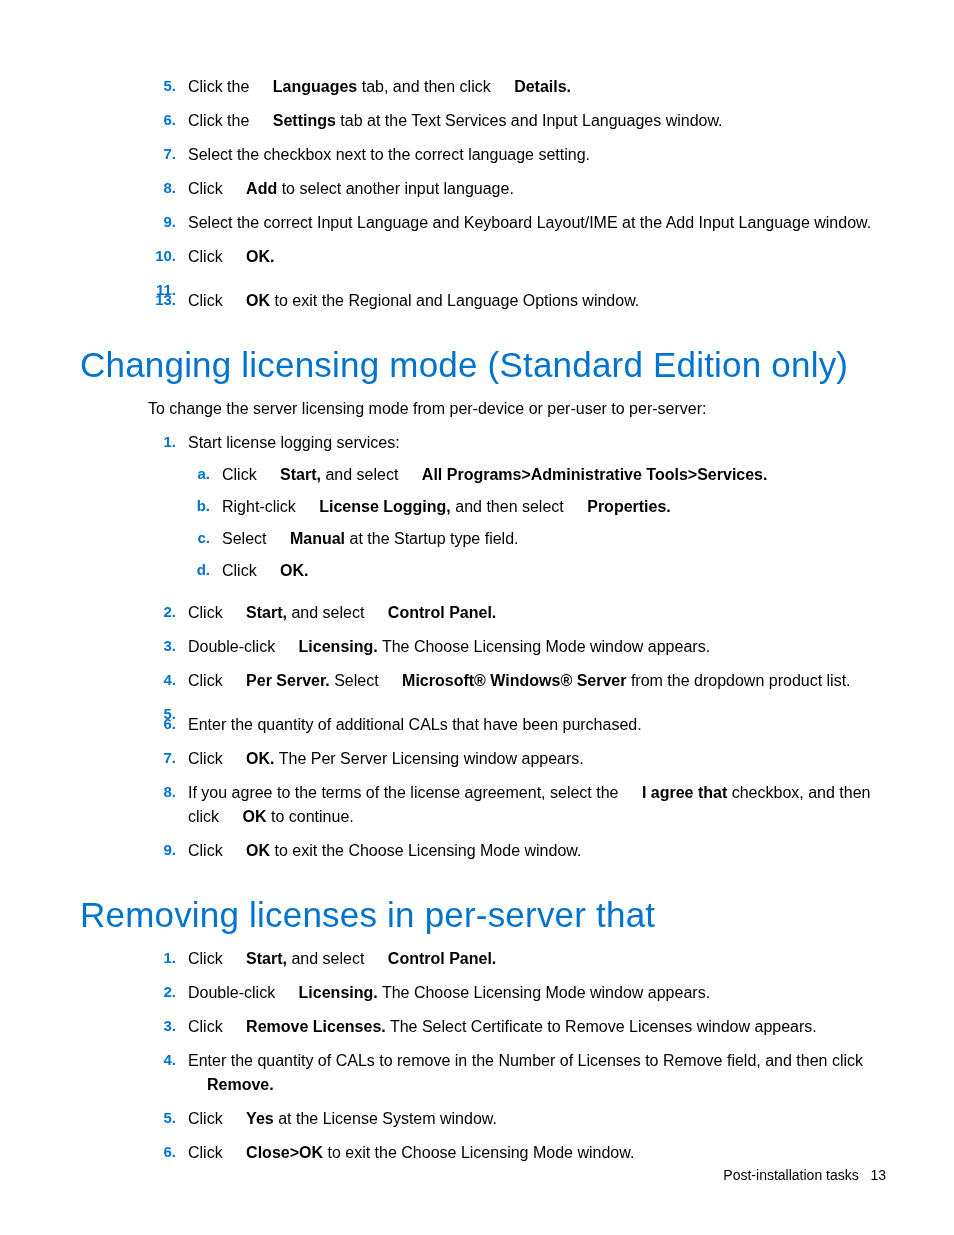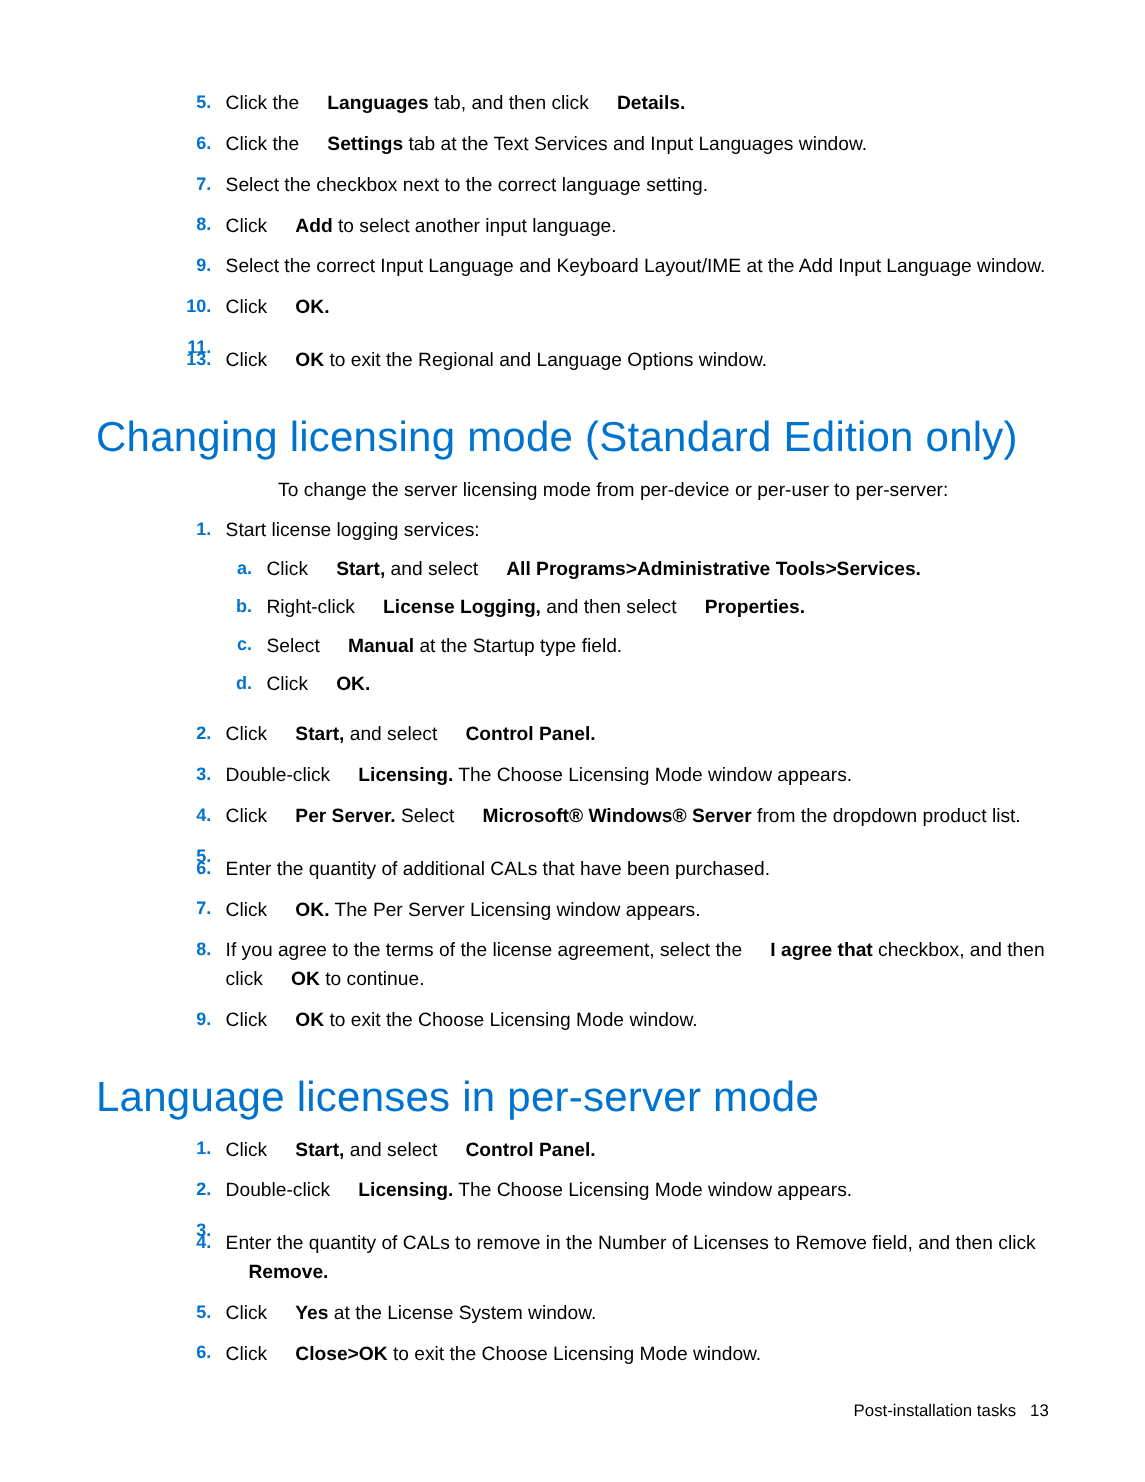--- a/index.html
+++ b/index.html
@@ -23,21 +23,20 @@
   h1 {
     font-weight: 300;
     color: #0073cf;
     font-size: 35px;
     margin: 22px 0 12px 0;
     letter-spacing: 0.2px;
   }
   .intro {
     margin: 0 0 10px 68px;
     line-height: 1.5;
-    text-align: center;
   }
   ol.num {
     list-style: none;
     margin: 0 0 0 68px;
     padding: 0;
   }
   ol.num > li {
     position: relative;
     padding: 0 0 10px 40px;
     line-height: 1.5;
@@ -67,21 +66,21 @@
     width: 22px;
     text-align: right;
     color: #0073cf;
     font-weight: 600;
     font-size: 15px;
   }
   b { font-weight: 600; margin-left: 19px; }
   .footer {
     position: absolute;
     bottom: 52px;
-    right: 80px;
+    right: 68px;
     font-size: 14px;
     color: #000;
     font-weight: 300;
   }
 </style>
 </head>
 <body>
 
 <div class="page">
 
@@ -108,25 +107,25 @@
       <li><span class="marker">2.</span><span>Click <b>Start,</b> and select <b>Control Panel.</b></span></li>
       <li><span class="marker">3.</span><span>Double-click <b>Licensing.</b> The Choose Licensing Mode window appears.</span></li>
       <li><span class="marker">4.</span><span>Click <b>Per Server.</b> Select <b>Microsoft® Windows® Server</b> from the dropdown product list.</span></li>
       <li><span class="marker">5.</span></li>
       <li><span class="marker">6.</span><span>Enter the quantity of additional CALs that have been purchased.</span></li>
       <li><span class="marker">7.</span><span>Click <b>OK.</b> The Per Server Licensing window appears.</span></li>
       <li><span class="marker">8.</span><span>If you agree to the terms of the license agreement, select the <b>I agree that</b> checkbox, and then click <b>OK</b> to continue.</span></li>
       <li><span class="marker">9.</span><span>Click <b>OK</b> to exit the Choose Licensing Mode window.</span></li>
     </ol>
 
-  <h1>Language licenses in per-server mode</h1>
+  <h1>Removing licenses in per-server that</h1>
   <ol class="num">
       <li><span class="marker">1.</span><span>Click <b>Start,</b> and select <b>Control Panel.</b></span></li>
       <li><span class="marker">2.</span><span>Double-click <b>Licensing.</b> The Choose Licensing Mode window appears.</span></li>
-      <li><span class="marker">3.</span></li>
+      <li><span class="marker">3.</span><span>Click <b>Remove Licenses.</b> The Select Certificate to Remove Licenses window appears.</span></li>
       <li><span class="marker">4.</span><span>Enter the quantity of CALs to remove in the Number of Licenses to Remove field, and then click <b>Remove.</b></span></li>
       <li><span class="marker">5.</span><span>Click <b>Yes</b> at the License System window.</span></li>
       <li><span class="marker">6.</span><span>Click <b>Close&gt;OK</b> to exit the Choose Licensing Mode window.</span></li>
     </ol>
 
   <div class="footer">
     <span>Post-installation tasks</span>&nbsp;&nbsp;&nbsp;<span>13</span>
   </div>
 
 </div>

